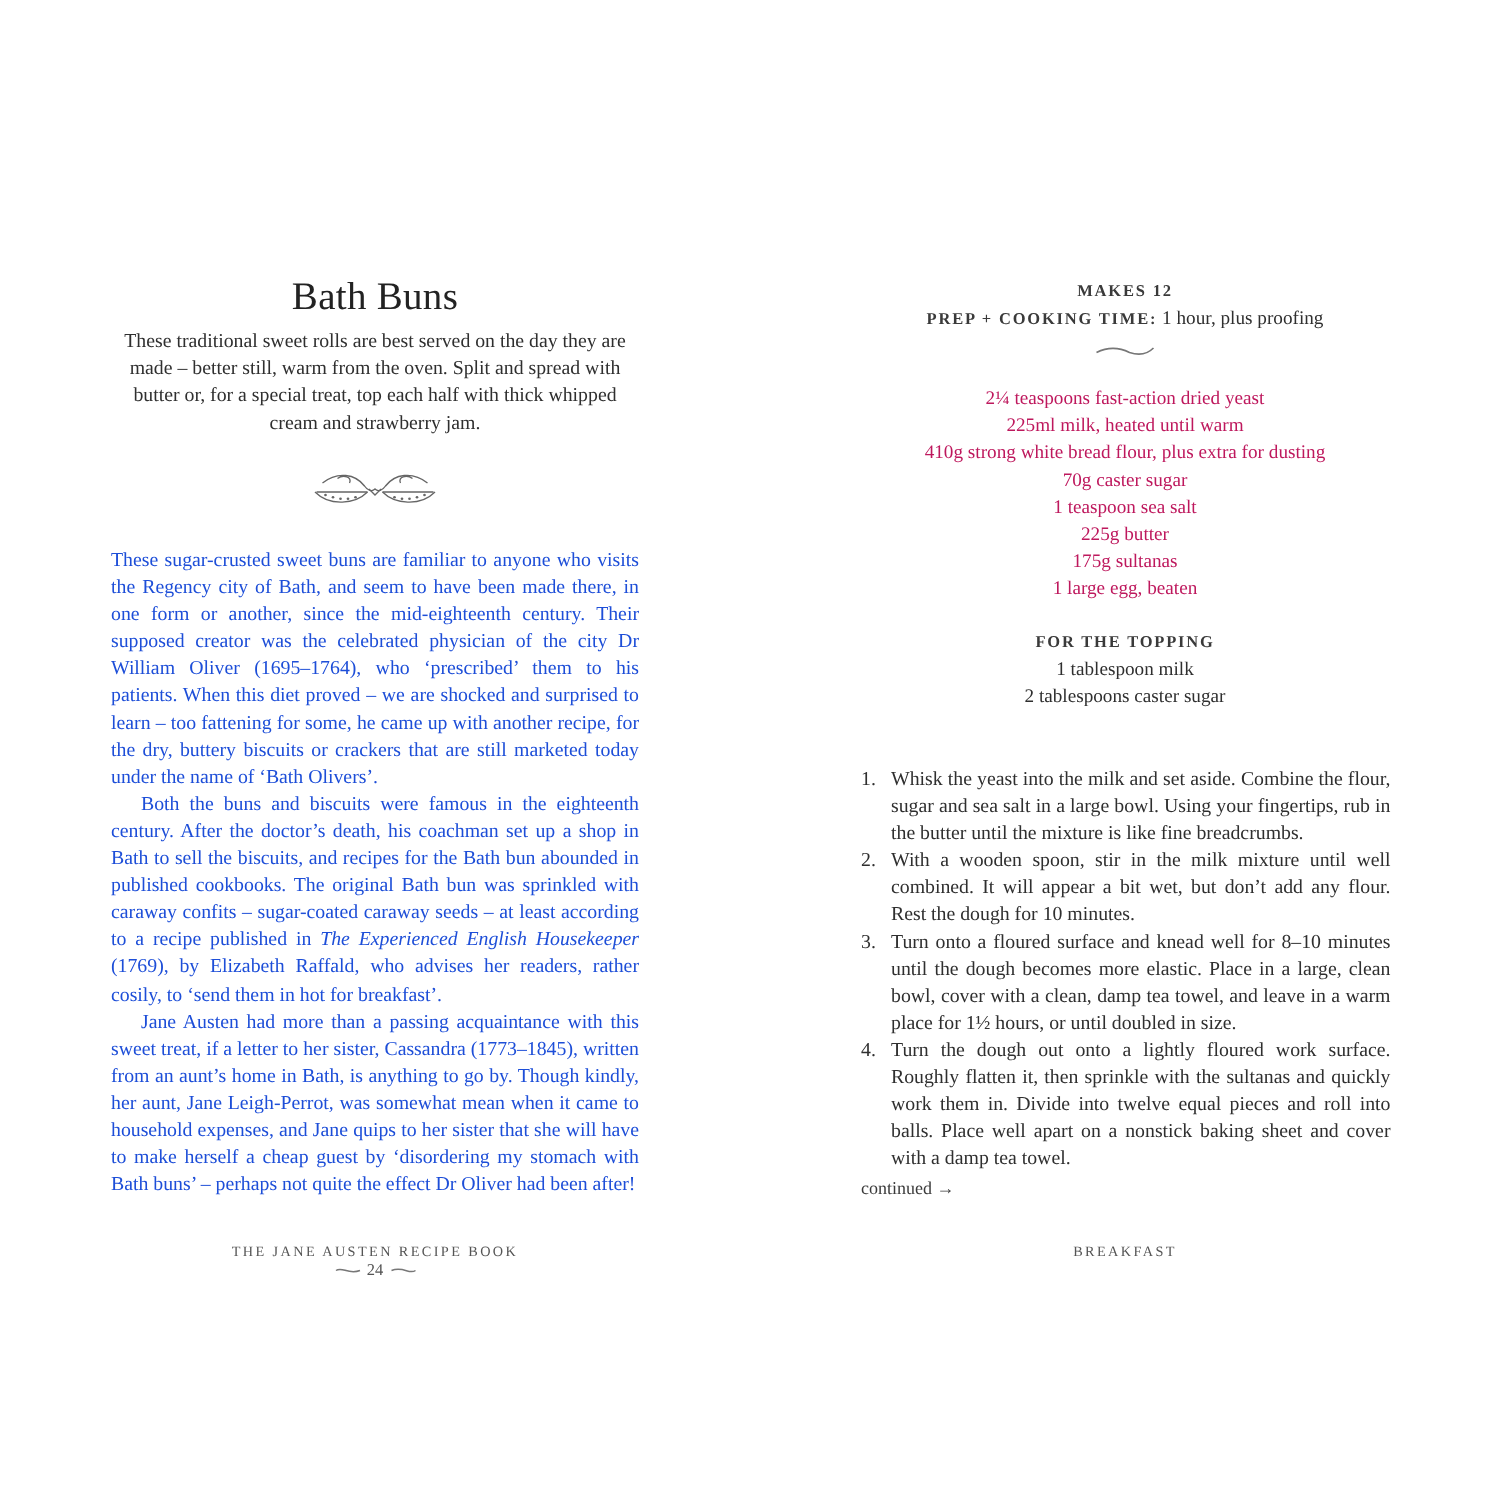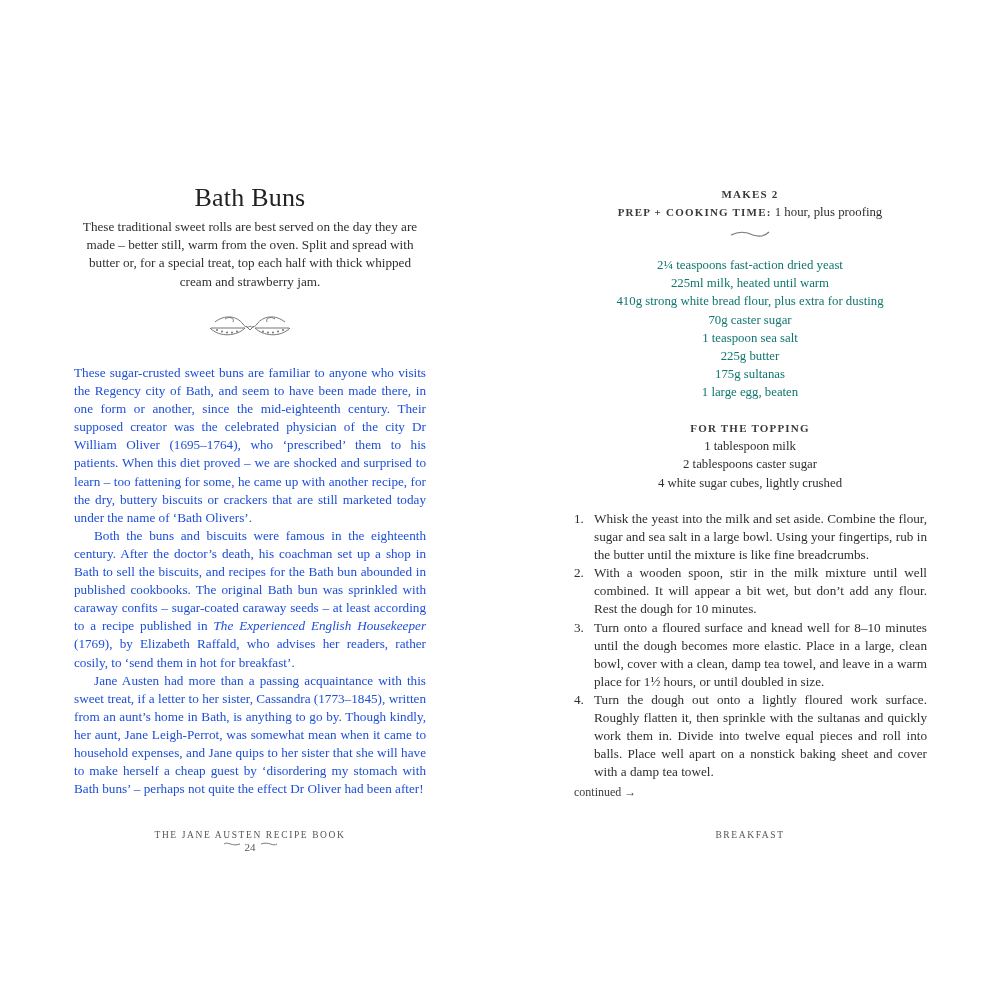--- a/index.html
+++ b/index.html
@@ -16,30 +16,30 @@
   .ornament { position: absolute; top: 310px; left: 205px; width: 90px; height: 30px; }
 
   .body-text { position: absolute; top: 364px; left: 74px; width: 352px;
                font-size: 13.2px; line-height: 18.1px; text-align: justify; color: #1d4ed8; }
   .body-text p { margin: 0; }
   .body-text p.indent { text-indent: 20px; }
   .body-text em { }
 
   .footer { position: absolute; top: 830px; left: 0; width: 500px; text-align: center; }
   .footer-title { font-size: 9.5px; letter-spacing: 1.6px; color: #555; text-transform: uppercase; }
-  .footer-num { font-size: 11px; color: #555; margin-top: 1px; display: flex; justify-content: center; align-items: flex-start; gap: 4px; }
+  .footer-num { font-size: 11px; color: #555; margin-top: 1px; display: flex; justify-content: center; align-items: center; gap: 4px; }
   .footer-num svg { width: 18px; height: 6px; }
 
   .meta { position: absolute; top: 185px; left: 74px; width: 352px; text-align: center;
           font-size: 12.8px; line-height: 18px; color: #2f2f2f; }
   .meta .caps { font-size: 11px; letter-spacing: 1.2px; font-weight: bold; color: #3a3a3a; }
   .squiggle { position: absolute; top: 229px; left: 229px; width: 42px; height: 10px; }
 
   .ingredients { position: absolute; top: 256px; left: 74px; width: 352px; text-align: center;
-                 font-size: 12.8px; line-height: 18.2px; color: #0f766e; }
+                 font-size: 12.8px; line-height: 18.2px; color: #be185d; }
   .ingredients div { white-space: nowrap; }
   .topping { position: absolute; top: 419px; left: 74px; width: 352px; text-align: center;
              font-size: 12.8px; line-height: 18.2px; color: #2f2f2f; }
   .topping .caps { font-size: 11px; letter-spacing: 1.2px; font-weight: bold; color: #3a3a3a; }
 
   .steps { position: absolute; top: 510px; left: 74px; width: 353px; margin: 0; padding: 0; list-style: none;
            font-size: 13.2px; line-height: 18.1px; color: #2f2f2f; }
   .steps li { position: relative; padding-left: 20px; text-align: justify; }
   .steps .num { position: absolute; left: 0; top: 0; width: 16px; text-align: left; }
   .continued { position: absolute; top: 785px; left: 74px; width: 353px; 
@@ -91,21 +91,21 @@
       <span>24</span>
       <svg viewBox="0 0 18 6">
           <path d="M1 3 C9 0, 13 6, 17 3" fill="none" stroke="#777" stroke-width="1"></path>
         </svg>
     </div>
   </div>
 </div>
 
 <div class="page right-page">
   <div class="meta">
-    <div class="caps">MAKES 2</div>
+    <div class="caps">MAKES 12</div>
     <div><span class="caps">PREP + COOKING TIME:</span><span> 1 hour, plus proofing</span></div>
   </div>
   <svg class="squiggle" viewBox="0 0 42 10">
     <path d="M2 6 C10 2, 18 3, 24 6 C30 8, 36 7, 40 3" fill="none" stroke="#777" stroke-width="1.1"></path>
   </svg>
 
   <div class="ingredients">
     <div>2¼ teaspoons fast-action dried yeast</div>
     <div>225ml milk, heated until warm</div>
     <div>410g strong white bread flour, plus extra for dusting</div>
@@ -113,21 +113,20 @@
     <div>1 teaspoon sea salt</div>
     <div>225g butter</div>
     <div>175g sultanas</div>
     <div>1 large egg, beaten</div>
   </div>
 
   <div class="topping">
     <div class="caps">FOR THE TOPPING</div>
     <div>1 tablespoon milk</div>
     <div>2 tablespoons caster sugar</div>
-    <div>4 white sugar cubes, lightly crushed</div>
   </div>
 
   <ol class="steps">
     <li><span class="num">1.</span><span>Whisk the yeast into the milk and set aside. Combine the flour, sugar and sea salt in a large bowl. Using your fingertips, rub in the butter until the mixture is like fine breadcrumbs.</span></li>
     <li><span class="num">2.</span><span>With a wooden spoon, stir in the milk mixture until well combined. It will appear a bit wet, but don’t add any flour. Rest the dough for 10 minutes.</span></li>
     <li><span class="num">3.</span><span>Turn onto a floured surface and knead well for 8–10 minutes until the dough becomes more elastic. Place in a large, clean bowl, cover with a clean, damp tea towel, and leave in a warm place for 1½ hours, or until doubled in size.</span></li>
     <li><span class="num">4.</span><span>Turn the dough out onto a lightly floured work surface. Roughly flatten it, then sprinkle with the sultanas and quickly work them in. Divide into twelve equal pieces and roll into balls. Place well apart on a nonstick baking sheet and cover with a damp tea towel.</span></li>
   </ol>
 
   <div class="continued">continued →</div>

